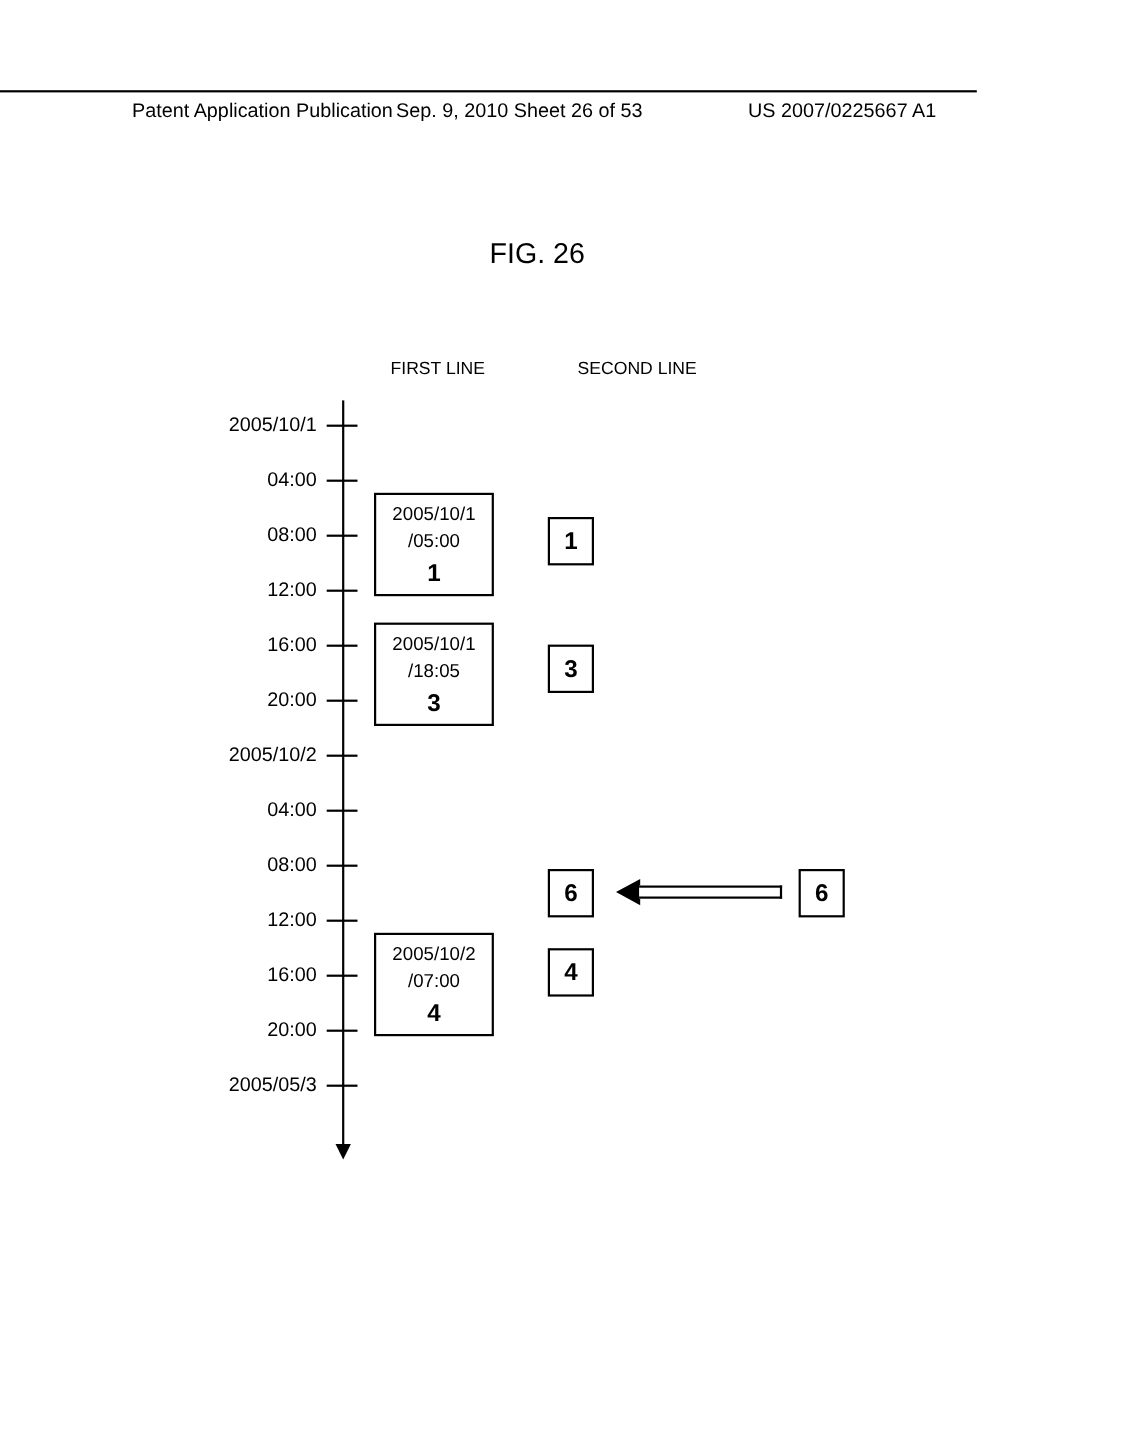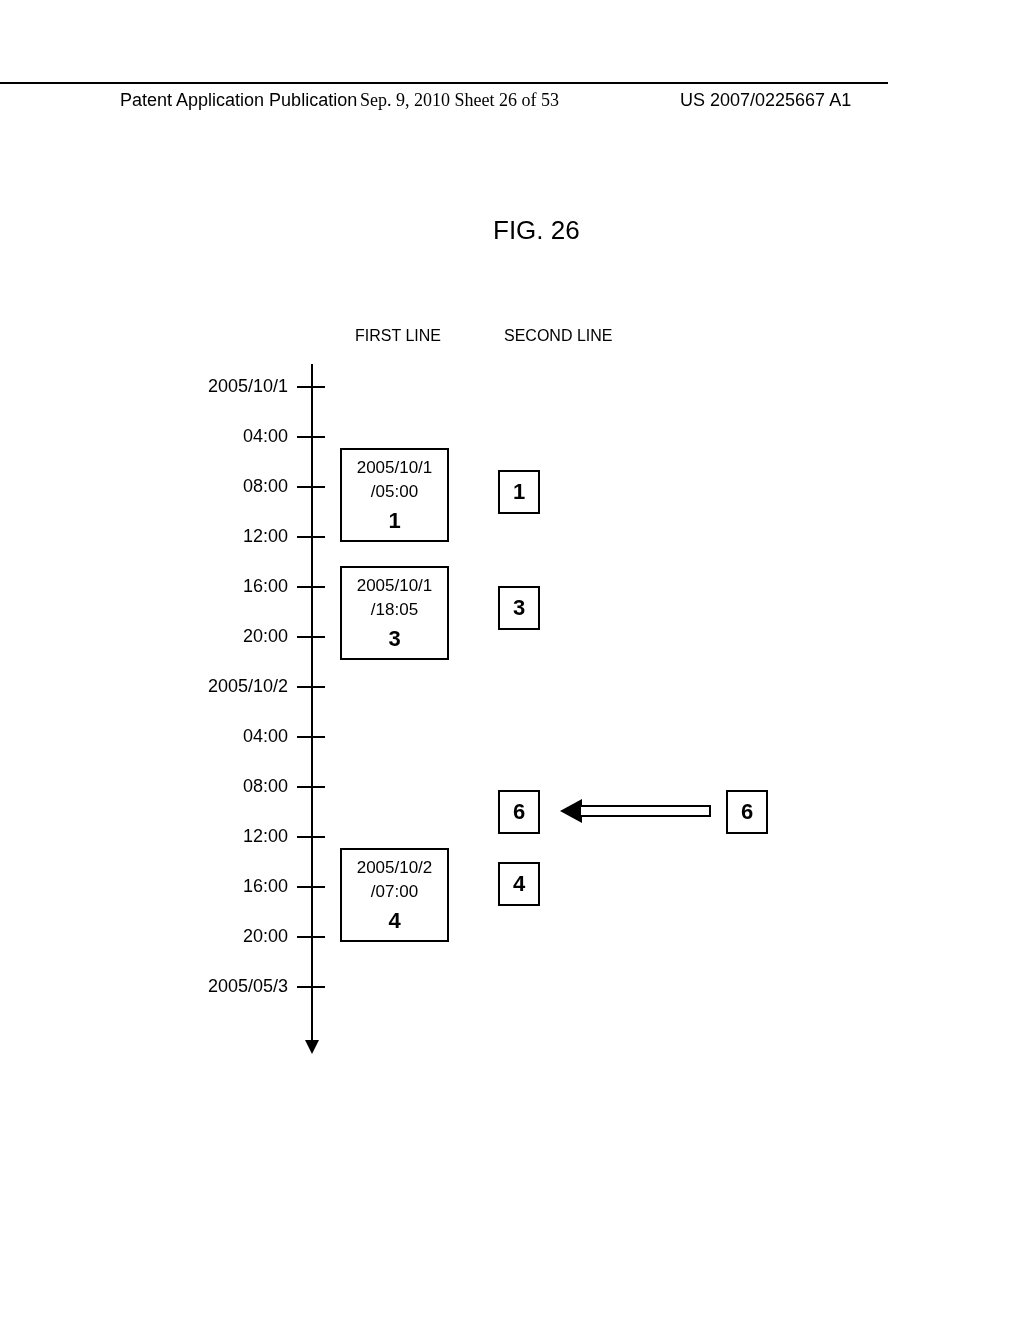--- a/index.html
+++ b/index.html
@@ -20,33 +20,31 @@
       padding-top: 6px;
       font-size: 18px;
     }
     .header-left {
       position: absolute;
       left: 120px;
     }
     .header-center {
       position: absolute;
       left: 360px;
-      font-family: Liberation Serif, serif;
     }
     .header-right {
       position: absolute;
       left: 680px;
     }
     .figure-title {
       position: absolute;
       top: 215px;
       left: 445px;
       font-size: 26px;
       font-weight: normal;
-      margin-left: 48px;
     }
     .column-label {
       position: absolute;
       font-size: 16px;
       font-weight: normal;
     }
     .axis-line {
       position: absolute;
       left: 311px;
       top: 364px;
@@ -122,21 +120,21 @@
 
 <div class="header">
   <span class="header-left">Patent Application Publication</span>
   <span class="header-center">Sep. 9, 2010  Sheet 26 of 53</span>
   <span class="header-right">US 2007/0225667 A1</span>
 </div>
 
 <div class="figure-title">FIG. 26</div>
 
 <div class="column-label" style="top:327px; left:355px;text-align:right;">FIRST LINE</div>
-<div class="column-label" style="top:327px; left:504px;">SECOND LINE</div>
+<div class="column-label" style="top:327px; left:525px;">SECOND LINE</div>
 
 <div class="axis-line"></div>
 <div class="arrow-head"></div>
 
 <div id="ticks-container">
     <div class="tick" style="top: 386px;"></div>
     <div class="tick-label" style="top: 376px; left: 188px;">2005/10/1</div>
     <div class="tick" style="top: 436px;"></div>
     <div class="tick-label" style="top: 426px; left: 188px;">04:00</div>
     <div class="tick" style="top: 486px;"></div>

